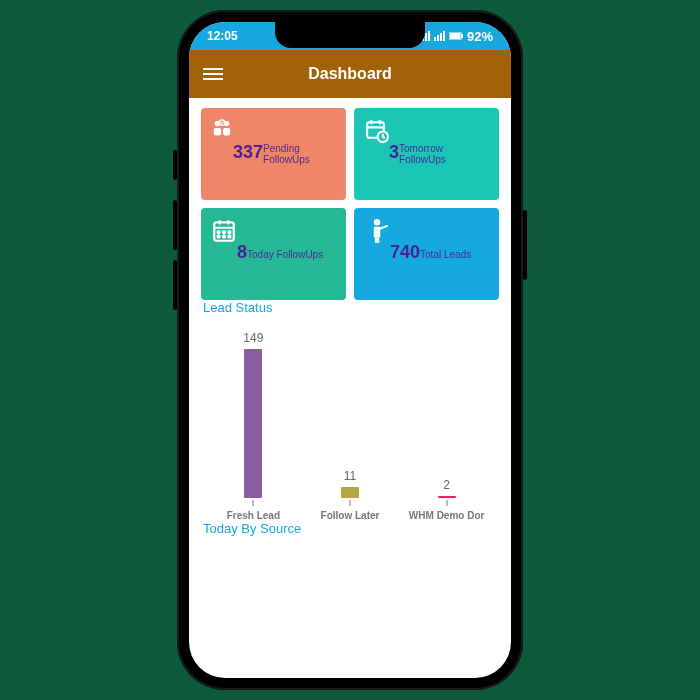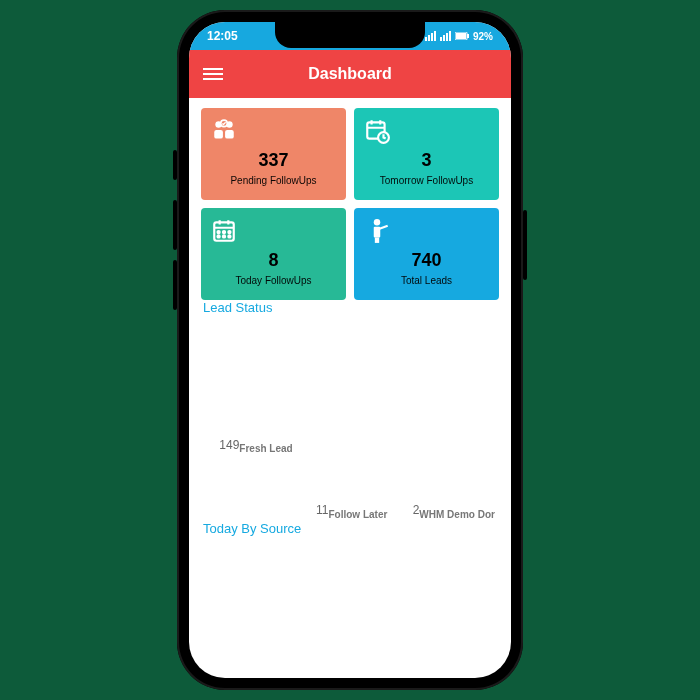--- a/index.html
+++ b/index.html
@@ -27,59 +27,59 @@
   .btn-l1 { left: -4px; top: 140px; width: 4px; height: 30px; }
   .btn-l2 { left: -4px; top: 190px; width: 4px; height: 50px; }
   .btn-l3 { left: -4px; top: 250px; width: 4px; height: 50px; }
   .btn-r1 { right: -4px; top: 200px; width: 4px; height: 70px; }
 
   .status-bar {
     height: 28px; background: #17a8df; color: #fff;
     display: flex; align-items: center; justify-content: space-between;
     padding: 0 18px; font-size: 12px; font-weight: 600;
   }
-  .status-right { display: flex; align-items: center; gap: 4px; font-size: 10px; }
+  .status-right { display: flex; align-items: center; gap: 4px; font-size: 13px; }
   .sig { display: inline-flex; align-items: flex-end; gap: 1px; }
   .sig span { width: 2px; background: #fff; display: inline-block; }
   .sig span:nth-child(1){height:4px}.sig span:nth-child(2){height:6px}
   .sig span:nth-child(3){height:8px}.sig span:nth-child(4){height:10px}
   .bat { display: inline-flex; align-items: center; }
 
   .app-bar {
-    height: 48px; background: #ef4444; color: #fff;
+    height: 48px; background: #a16207; color: #fff;
     display: flex; align-items: center; padding: 0 14px;
     position: relative;
   }
   .hamburger { width: 20px; display: flex; flex-direction: column; gap: 3px; cursor: pointer; }
   .hamburger span { height: 2px; background: #fff; width: 100%; }
   .app-title { flex: 1; text-align: center; font-weight: 700; font-size: 16px; padding-right: 20px; }
 
   .content { padding: 10px 12px 0 12px; height: calc(100% - 76px); overflow: hidden; }
 
   .card-grid { display: grid; grid-template-columns: 1fr 1fr; gap: 8px; }
   .stat-card {
-    border-radius: 4px; color: #000000; padding: 10px 10px 14px 10px;
-    display: flex; flex-direction: column; align-items: center;
+    border-radius: 4px; color: #4c1d95; padding: 10px 10px 14px 10px;
+    display: flex; flex-direction: row; align-items: center;
     min-height: 92px;
   }
   .stat-card .ic { align-self: flex-start; width: 26px; height: 26px; margin-bottom: 6px; }
   .stat-card .val { font-size: 18px; font-weight: 600; }
   .stat-card .lbl { font-size: 10px; margin-top: 4px; opacity: .95; }
   .c-orange { background: #ef8668; }
   .c-teal   { background: #1cc6b6; }
   .c-green  { background: #27b996; }
   .c-blue   { background: #16a9e0; }
 
   .section-title { color: #16a9e0; font-size: 13px; font-weight: 500; margin: 0 2px 6px; }
 
   .bar-chart {
     height: 200px; display: flex; align-items: flex-end; justify-content: space-around;
     padding: 0 4px;
   }
-  .bar-col { display: flex; align-items: center; width: 68px; }
+  .bar-col { display: flex; flex-direction: column; align-items: center; width: 68px; }
   .bar-val { font-size: 12px; color: #666; margin-bottom: 4px; }
   .bar { width: 18px; border-radius: 1px; }
   .bar-tick { width: 2px; height: 6px; background: #bbb; margin-top: 2px; }
   .bar-lbl { font-size: 10px; color: #777; margin-top: 4px; text-align: center; white-space: nowrap; font-weight: bold; }
 
   .pie-peek {
     margin-top: 18px; display: flex; justify-content: center;
   }
 </style>
 </head>

